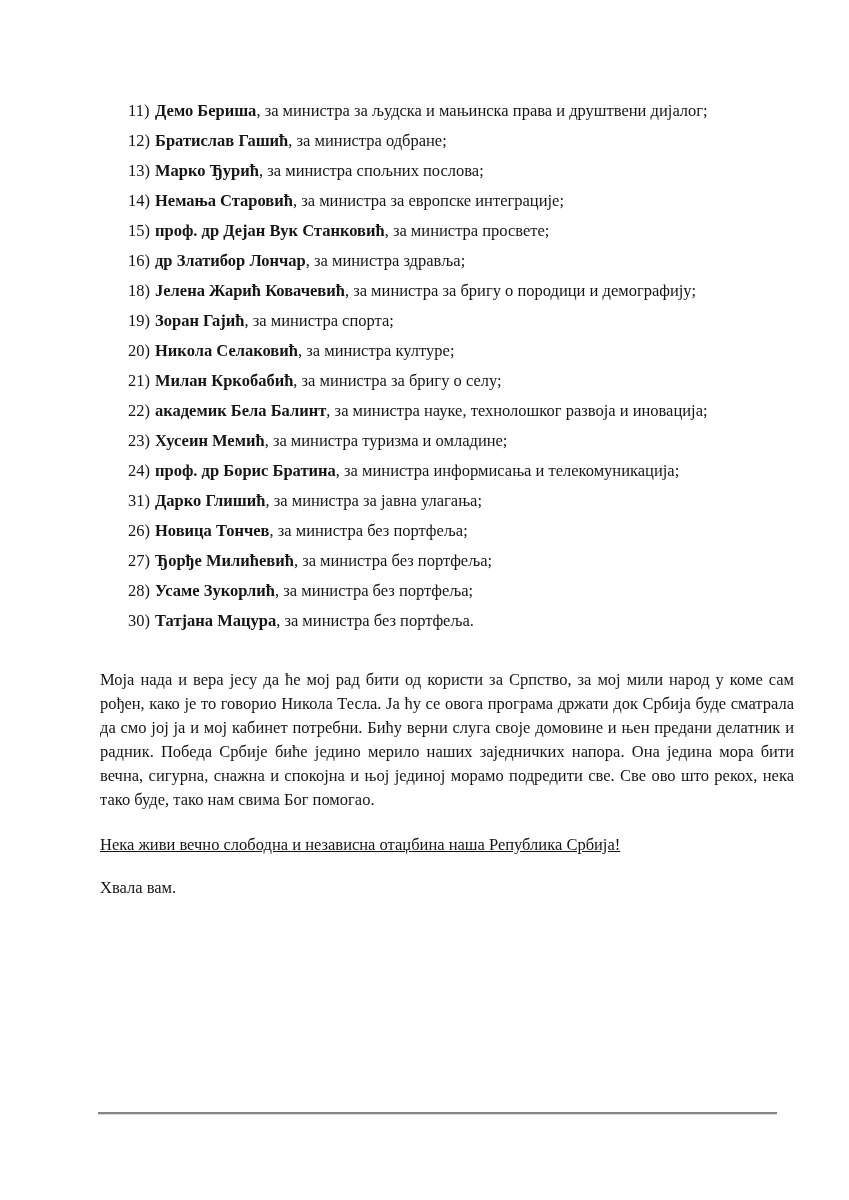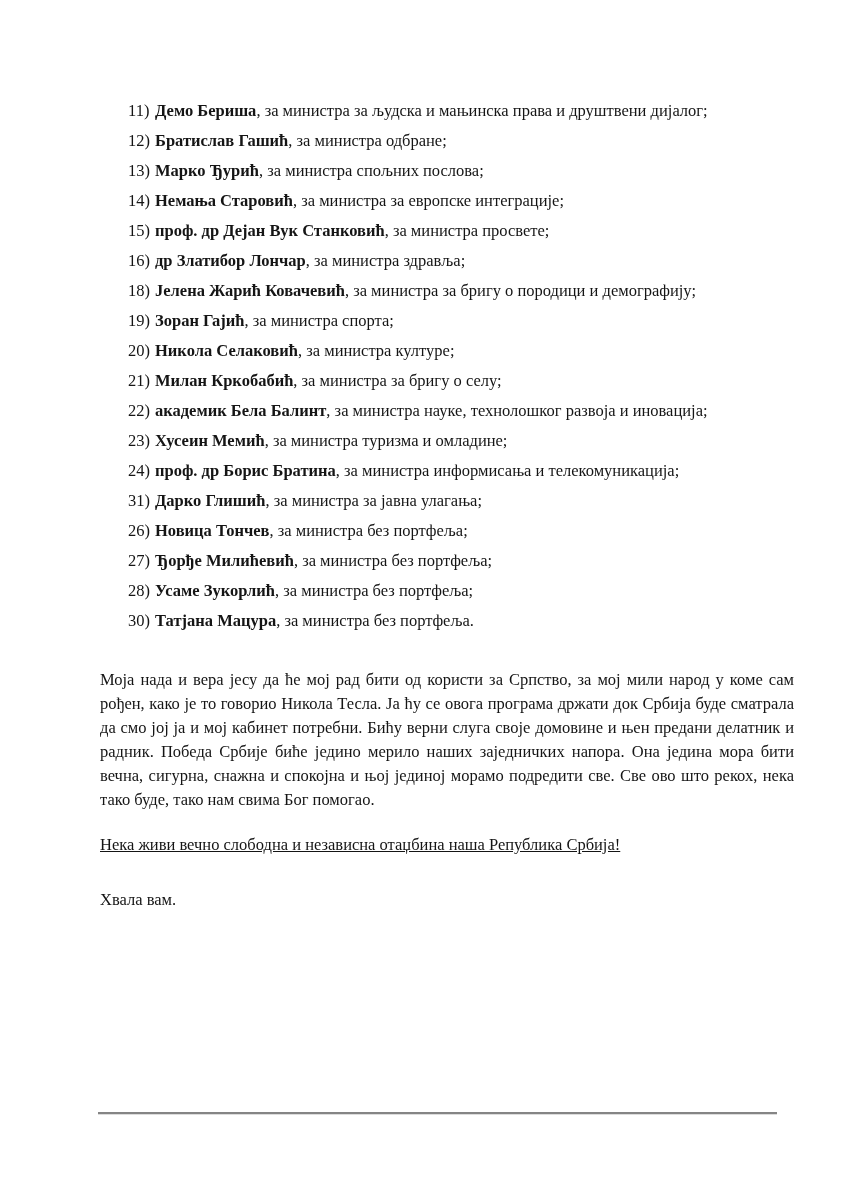--- a/index.html
+++ b/index.html
@@ -50,21 +50,21 @@
   }
   .closing {
     margin-top: 32px;
     text-align: justify;
   }
   .salute {
     margin-top: 21px;
     text-decoration: underline;
   }
   .thanks {
-    margin-top: 31px;
+    margin-top: 19px;
   }
   
   .footer-rule {
     position: absolute;
     left: 98px;
     top: 1112px;
     width: 679px;
     height: 2px;
     border-bottom: 1px solid #dcdcdc;
   }

